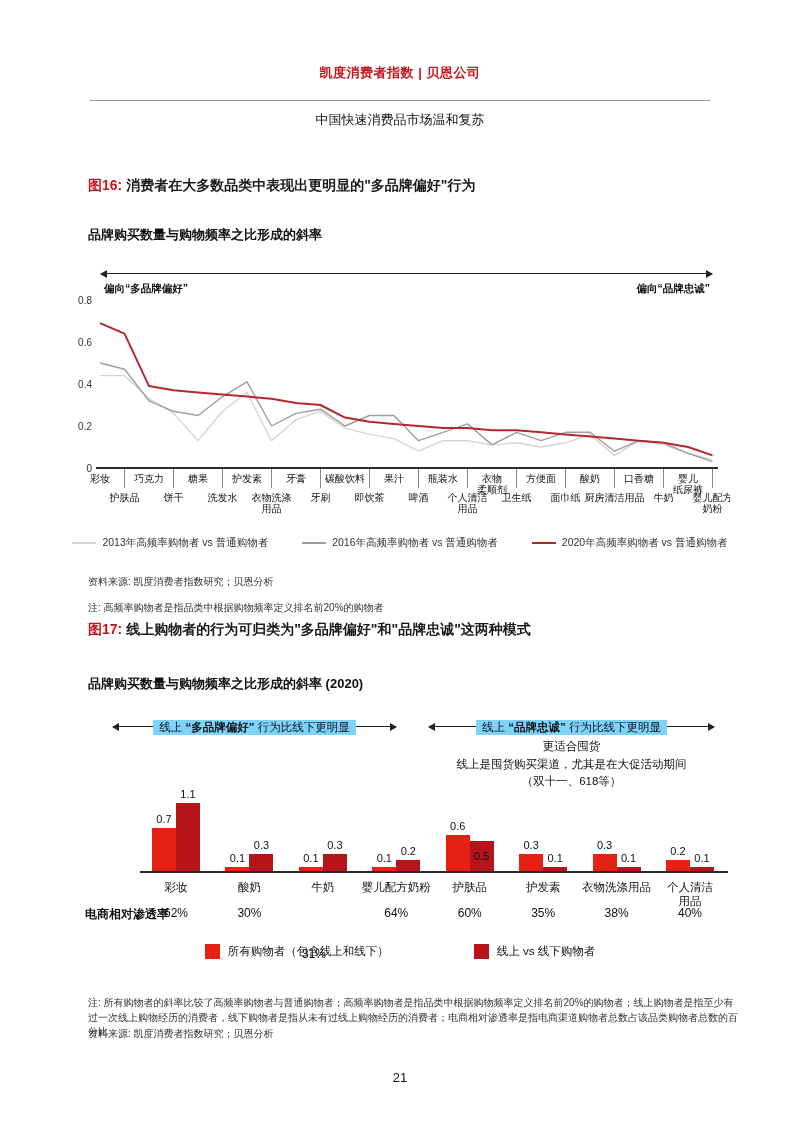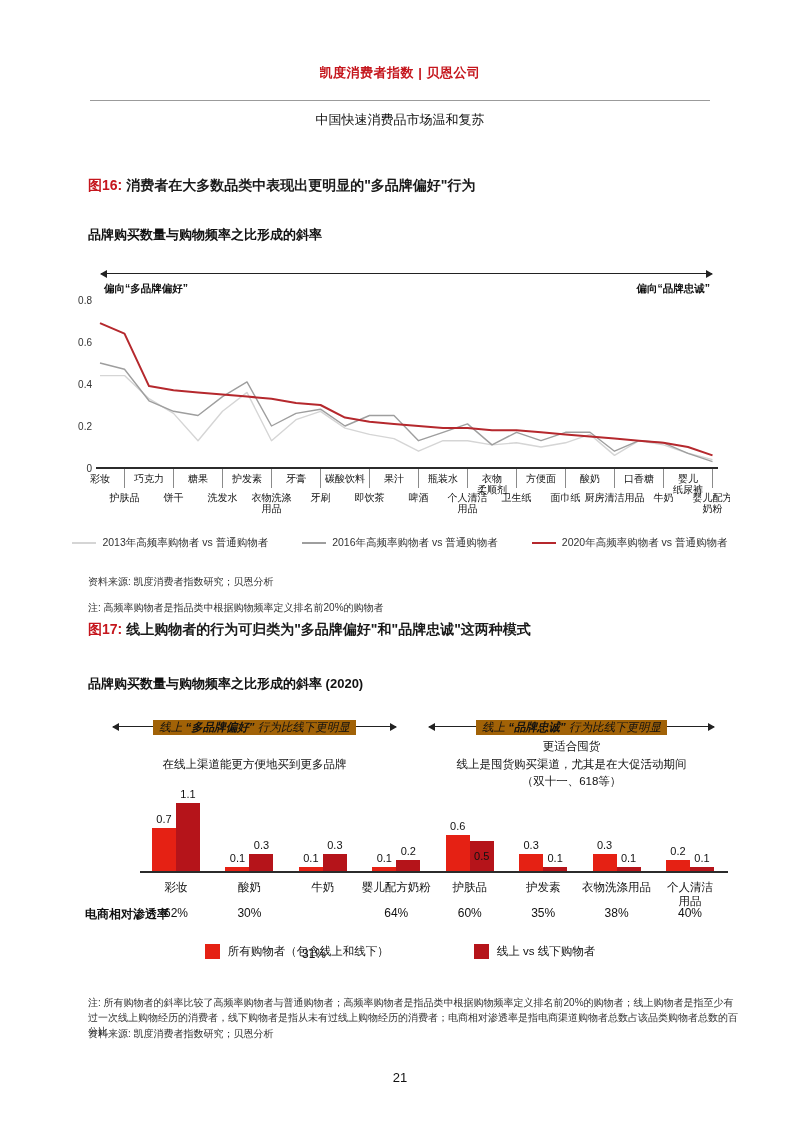--- a/index.html
+++ b/index.html
@@ -18,21 +18,21 @@
   .divider{top:100px;left:90px;width:620px;height:1px;background:#9b9b9b;}
   .subtitle{top:111px;font-size:13px;color:#111;}
   .fig-heading{left:88px;font-size:14px;font-weight:bold;color:#1a1a1a;}
   .fig-label{color:#c5161d;margin-right:4px;}
   .chart-title{left:88px;font-size:13px;font-weight:bold;color:#111;}
   
   .harrow{height:16px;display:flex;align-items:center;justify-content:center;}
   .harrow .hline{position:absolute;left:1px;right:1px;top:7px;height:1px;background:#222;}
   .harrow .ah-l{position:absolute;left:0;top:4px;width:0;height:0;border-top:4px solid transparent;border-bottom:4px solid transparent;border-right:7px solid #222;}
   .harrow .ah-r{position:absolute;right:0;top:4px;width:0;height:0;border-top:4px solid transparent;border-bottom:4px solid transparent;border-left:7px solid #222;}
-  .harrow .alabel{position:relative;background:#a16207;padding:0 6px;font-size:11.5px;color:#111;white-space:nowrap;font-style:italic;}
+  .harrow .alabel{position:relative;background:#7dd3fc;padding:0 6px;font-size:11.5px;color:#111;white-space:nowrap;}
   .harrow .alabel b{font-weight:bold;}
   .arrow-cap{font-size:10.5px;font-weight:bold;color:#111;}
   .sub-line{font-size:11.5px;color:#111;text-align:center;white-space:nowrap;}
   .note{left:88px;font-size:10px;color:#333;line-height:1.45;}
   
   .legend16{top:536px;display:flex;justify-content:center;gap:34px;}
   .legend16 .item{display:flex;align-items:center;gap:6px;font-size:10.5px;color:#333;}
   .legend16 .lswatch{width:24px;height:2px;display:inline-block;}
   
   #f17plot{top:795px;left:0;width:800px;height:78px;}
@@ -143,21 +143,20 @@
     <span class="fig-label">图17:</span><span>线上购物者的行为可归类为"多品牌偏好"和"品牌忠诚"这两种模式</span>
   </div>
   <div class="abs chart-title" style="top:675px;">品牌购买数量与购物频率之比形成的斜率 (2020)</div>
 
   <div class="abs harrow" style="top:719px;left:112px;width:285px;">
     <span class="hline"></span>
     <span class="ah-l"></span>
     <span class="ah-r"></span>
     <span class="alabel"><span>线上 </span><b>“多品牌偏好”</b><span> 行为比线下更明显</span></span>
   </div>
-  <div class="abs sub-line" style="top:757px;left:112px;width:285px;">在线上渠道能更方便地买到更多品牌</div>
 
   <div class="abs harrow" style="top:719px;left:428px;width:287px;">
     <span class="hline"></span>
     <span class="ah-l"></span>
     <span class="ah-r"></span>
     <span class="alabel"><span>线上 </span><b>“品牌忠诚”</b><span> 行为比线下更明显</span></span>
   </div>
   <div class="abs sub-line" style="top:739px;left:428px;width:287px;">更适合囤货</div>
   <div class="abs sub-line" style="top:757px;left:428px;width:287px;">线上是囤货购买渠道，尤其是在大促活动期间</div>
   <div class="abs sub-line" style="top:774px;left:428px;width:287px;">（双十一、618等）</div>

